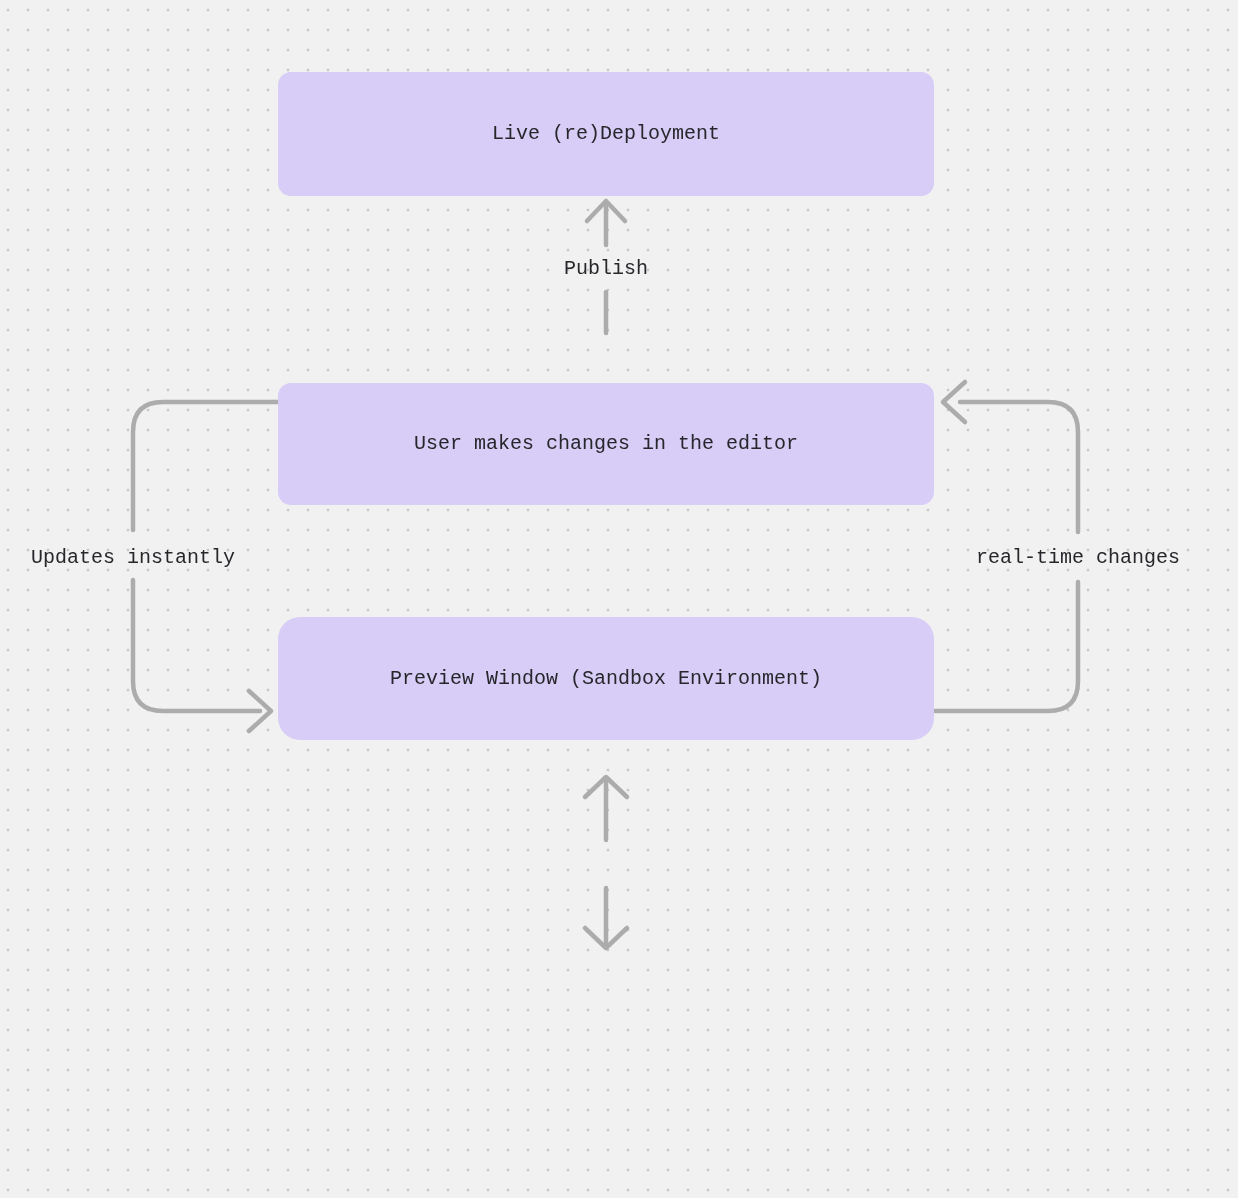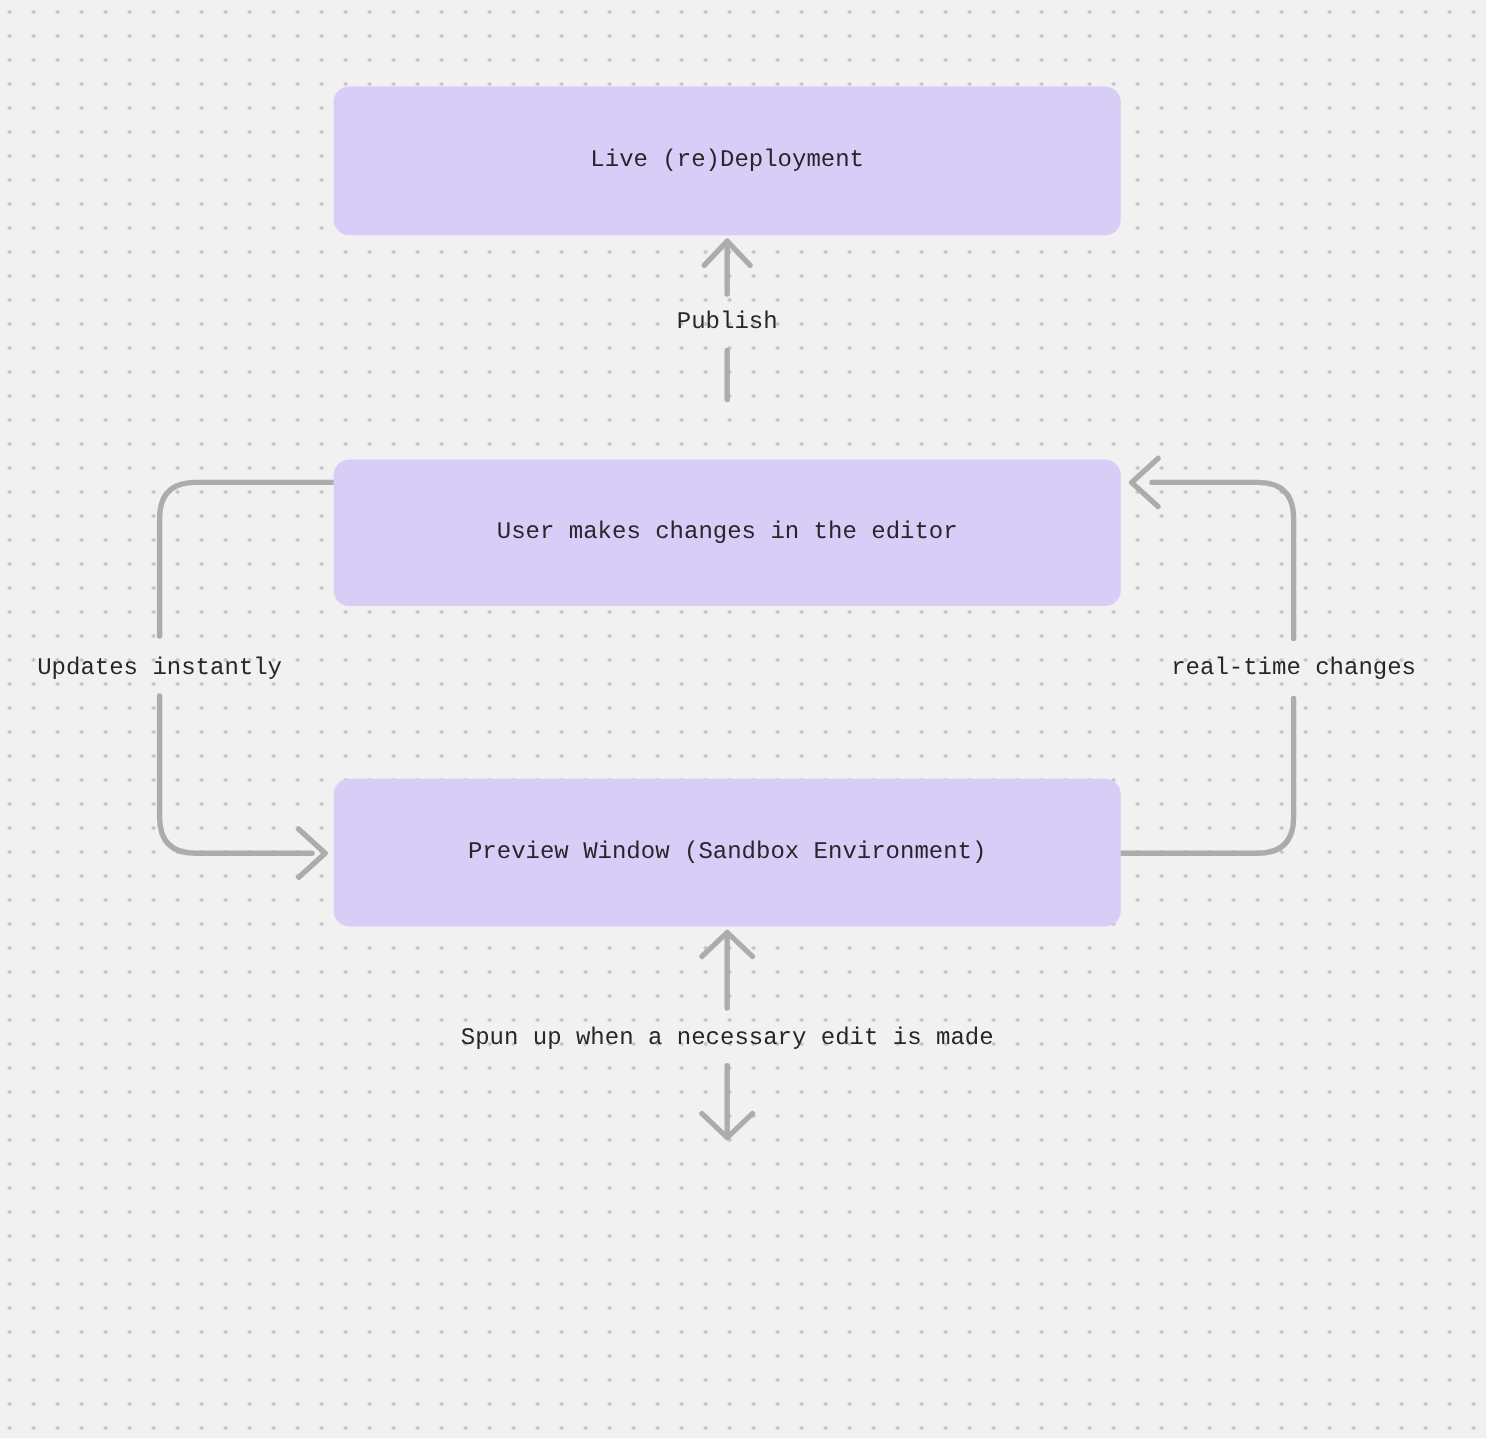--- a/index.html
+++ b/index.html
@@ -43,21 +43,21 @@
     display: flex;
     align-items: center;
     justify-content: center;
     font-size: 20px;
     line-height: 1.2;
     color: #27262b;
     text-align: center;
   }
   .node-1 { top: 72px;  height: 124px; }
   .node-2 { top: 339px; height: 122px; margin-top: 44px; }
-  .node-3 { top: 649px; }
+  .node-3 { top: 617px; border-radius: 22px; }
   .node-4 { top: 958px; height: 122px; }
   .edge-label {
     position: absolute;
     transform: translate(-50%, -50%);
     font-size: 20px;
     line-height: 1.2;
     color: #27262b;
     white-space: nowrap;
     text-align: left;
   }
@@ -111,15 +111,14 @@
     <span>Preview Window (Sandbox Environment)</span>
   </div>
 
 
   <div class="edge-label label-publish">Publish</div>
 
   <div class="edge-label label-updates">Updates instantly</div>
 
   <div class="edge-label label-realtime">real-time changes</div>
 
-  <div class="edge-label label-spun">Spun up when a necessary edit is made</div>
 
 </div>
 
 </body></html>

